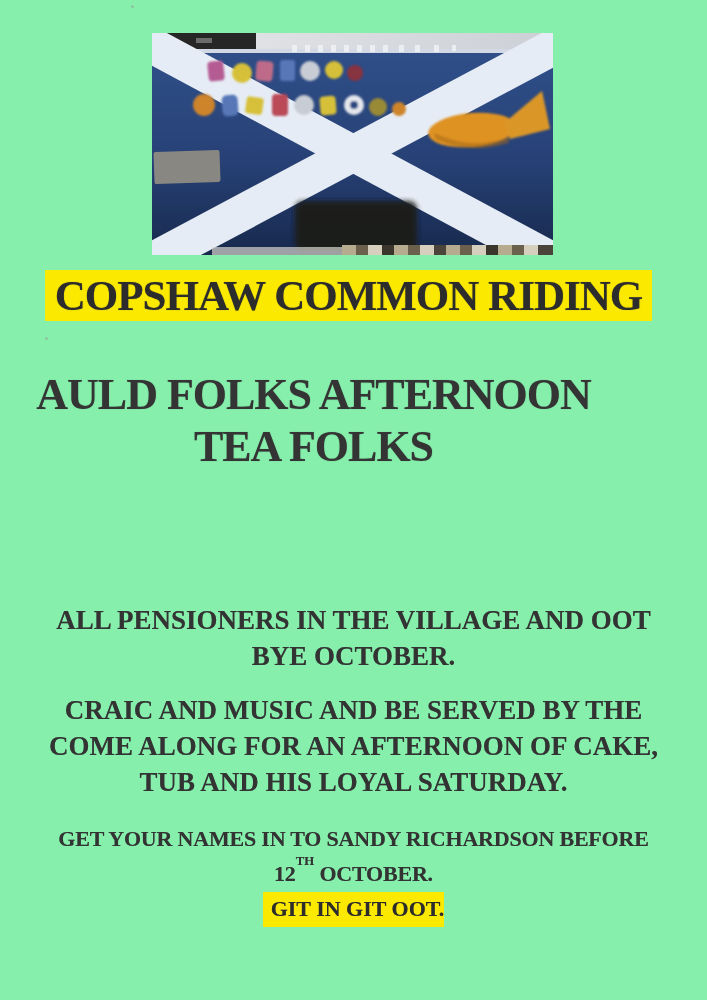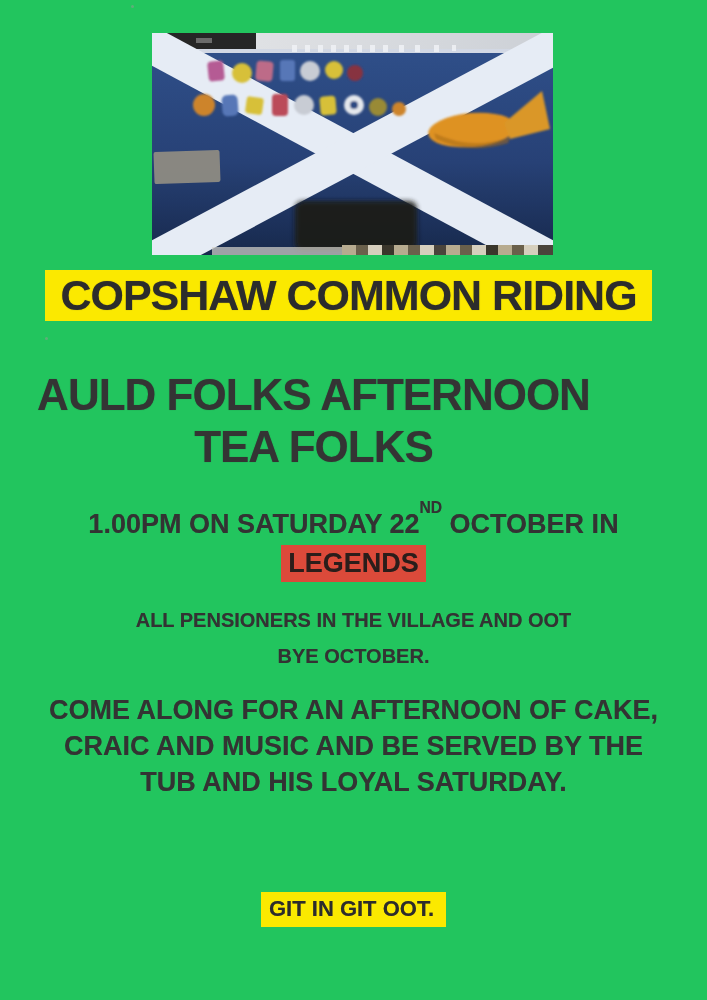--- a/index.html
+++ b/index.html
@@ -2,22 +2,22 @@
 <html style="--highlight-yellow: #fbe900; --highlight-red: #dc4a3a; --ink: #303030; --flag-blue: #2b4a85; --flag-blue-dark: #16294e; --saltire-white: #e6ecf5; --goldfish-orange: #e2921e;"><head>
 <meta charset="utf-8">
 <style>
   :root{
     --highlight-yellow:#fbe900;
     --highlight-red:#dc4a3a;
     --ink:#303030;
   }
   html,body{margin:0;padding:0;background:#ffffff;}
   .page{
-    position:relative;width:707px;height:1000px;background:#22c55e;
-    overflow:hidden;font-family:Liberation Sans, sans-serif;font-weight:bold;
+    position:relative;width:707px;height:1000px;background:#86efac;
+    overflow:hidden;font-family:Liberation Serif, serif;font-weight:bold;
     color:var(--ink);text-align:center;
   }
   .speck{position:absolute;background:#9a9a92;border-radius:50%;opacity:.5;}
   .speck.s1{left:131px;top:5px;width:3px;height:3px;}
   .speck.s2{left:45px;top:337px;width:3px;height:3px;}
 
   .photo{position:absolute;left:152px;top:33px;width:401px;height:222px;}
   .photo svg{display:block;width:100%;height:100%;filter:blur(.45px) saturate(.95);}
 
   .title-bar{
@@ -34,27 +34,27 @@
     text-shadow:0 0 1px rgba(40,40,40,.4);
   }
 
   .block{position:absolute;left:0;width:707px;color:#333333;
     text-shadow:0 0 .5px rgba(50,50,50,.5);}
   .when{top:501px;font-size:27px;line-height:34px;}
   .venue{
     display:inline-block;background:var(--highlight-red);color:#2b1d1a;
     padding:1px 7px 2px 7px;margin-top:4px;
   }
-  .invite{top:602px;font-size:20px;line-height:36px;}
+  .invite{top:602px;font-size:27px;line-height:36px;}
   .details{top:692px;font-size:27px;line-height:36px;}
   .rsvp{top:824px;font-size:22px;line-height:30px;letter-spacing:-0.2px;}
   .footer{top:892px;font-size:22px;line-height:30px;}
   .footer .hl{
     display:inline-block;background:var(--highlight-yellow);
-    padding:2px 12px 3px 8px;color:#2c2c2c;
+    padding:2px 0 3px 8px;color:#2c2c2c;
   }
   sup.ord{font-size:58%;position:relative;top:-0.62em;letter-spacing:0;}
 </style>
 </head>
 <body>
 
 <div class="page">
 
   <div class="speck s1"></div>
   <div class="speck s2"></div>
@@ -163,36 +163,34 @@
 
   <div class="title-bar">
     <span>COPSHAW COMMON RIDING</span>
   </div>
 
   <div class="heading">
     <div>AULD FOLKS AFTERNOON</div>
     <div>TEA FOLKS</div>
   </div>
 
-  <div class="block when">
-    <div><span>1.00PM ON SATURDAY 22</span><sup class="ord">ND</sup><span> OCTOBER IN</span></div>
-    <div>
-      <span class="venue">LEGENDS</span>
-    </div>
-  </div>
 
   <div class="block invite">
     <div>ALL PENSIONERS IN THE VILLAGE AND OOT</div>
     <div>BYE OCTOBER.</div>
   </div>
 
   <div class="block details">
+    <div>CRAIC AND MUSIC AND BE SERVED BY THE</div>
     <div>COME ALONG FOR AN AFTERNOON OF CAKE,</div>
-    <div>CRAIC AND MUSIC AND BE SERVED BY THE</div>
     <div>TUB AND HIS LOYAL SATURDAY.</div>
   </div>
 
+  <div class="block rsvp">
+    <div>GET YOUR NAMES IN TO SANDY RICHARDSON BEFORE</div>
+    <div><span>12</span><sup class="ord">TH</sup><span> OCTOBER.</span></div>
+  </div>
 
   <div class="block footer">
     <span class="hl">GIT IN GIT OOT.</span>
   </div>
 
 </div>
 
 </body></html>

